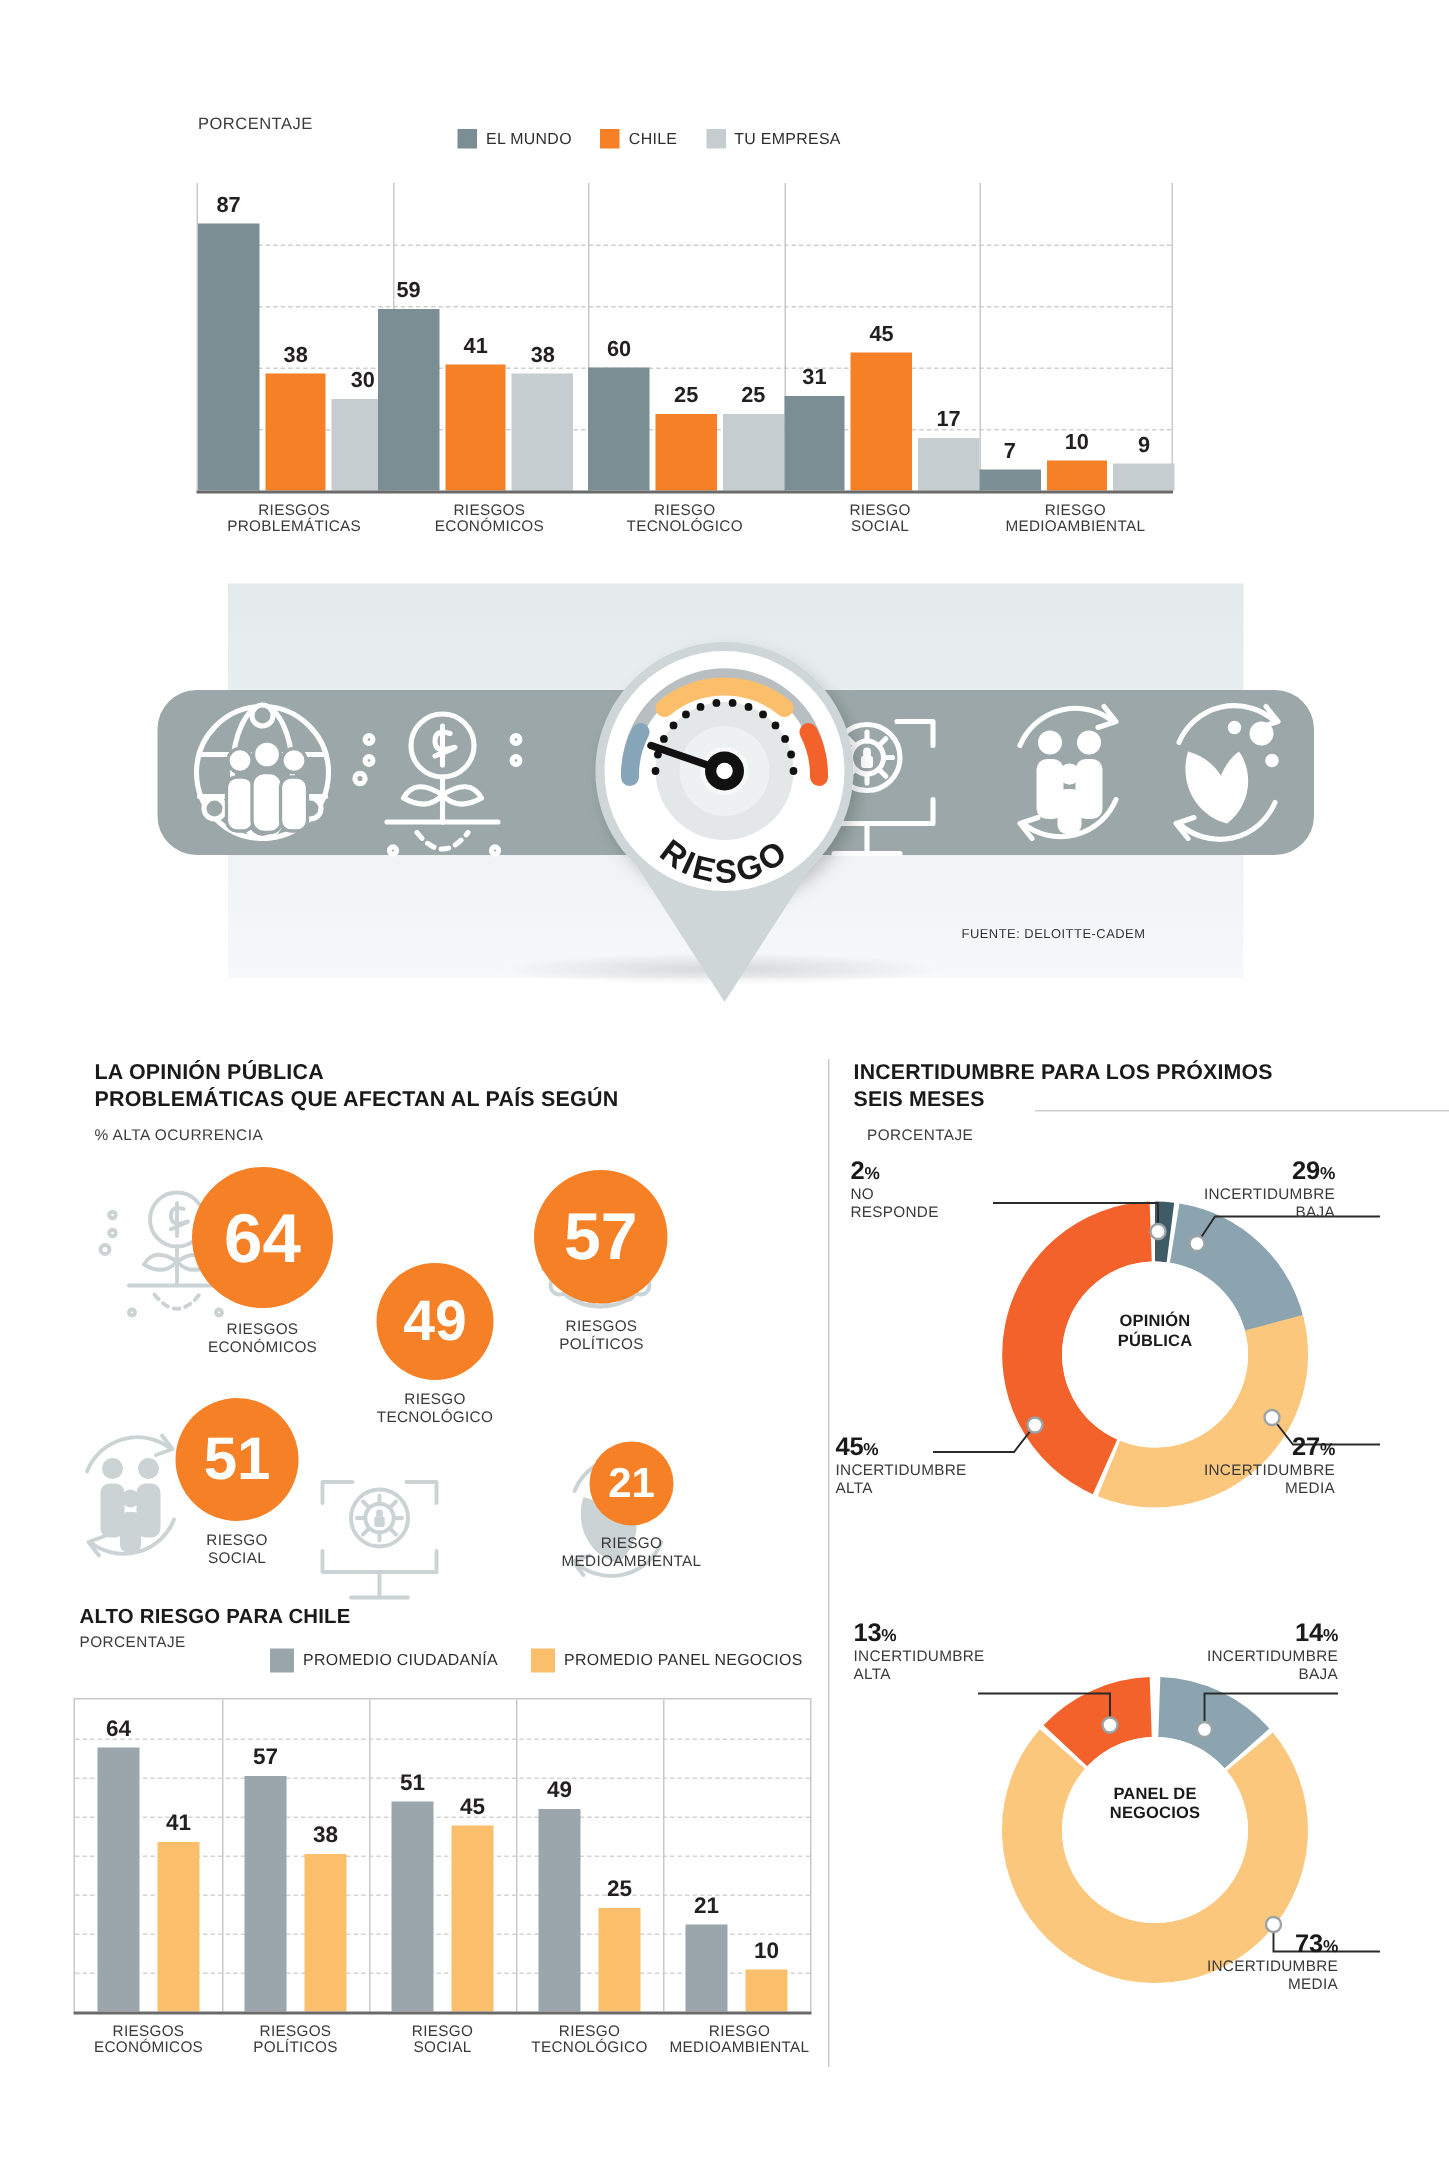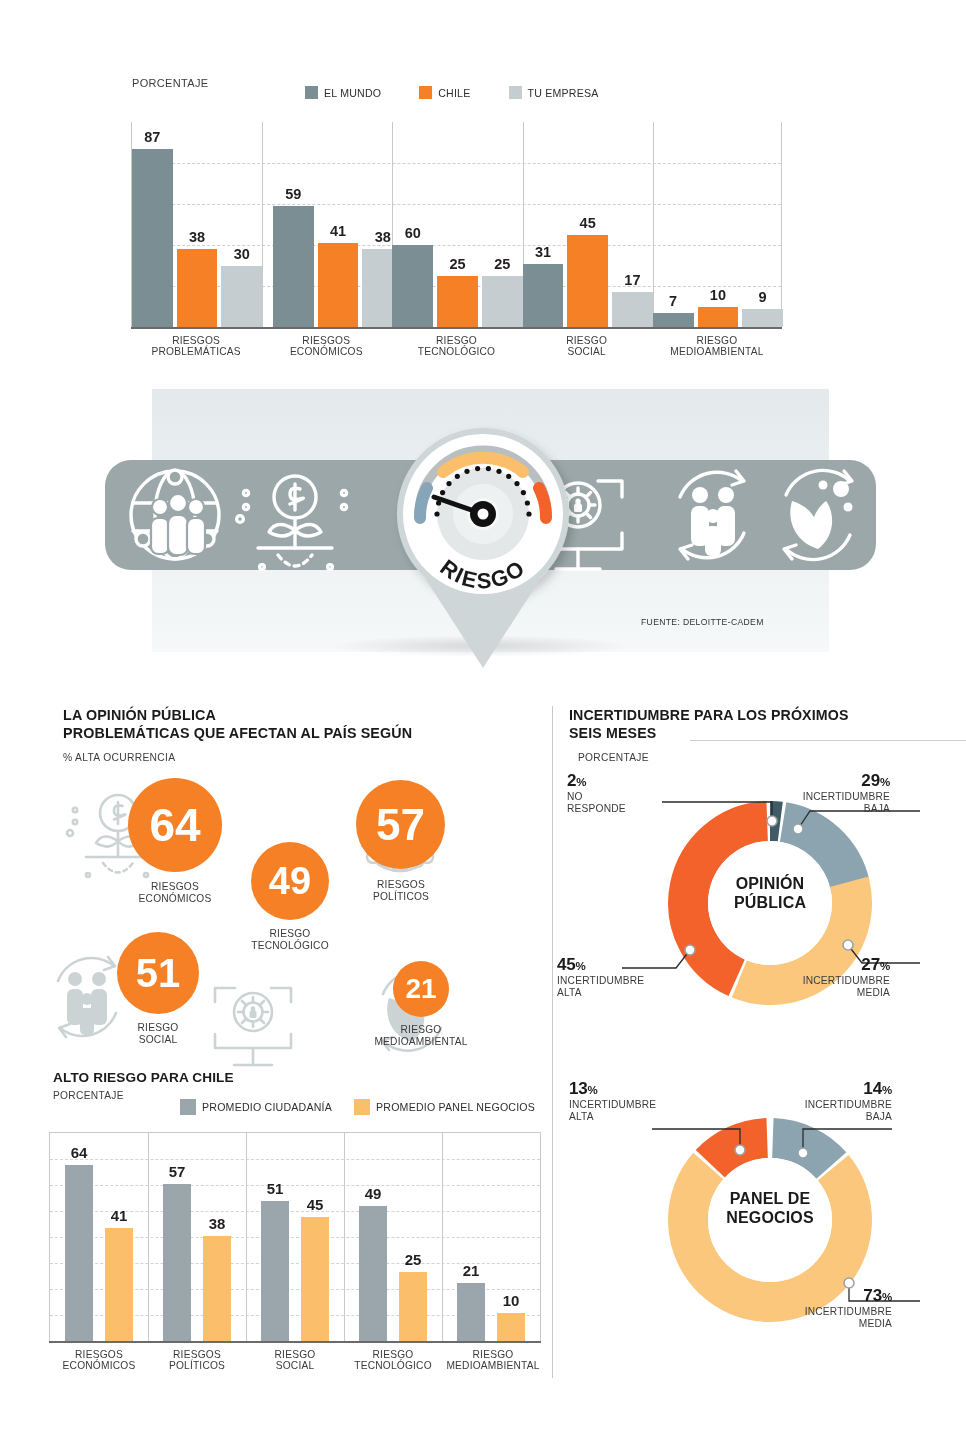--- a/index.html
+++ b/index.html
@@ -9,21 +9,21 @@
 
   
   .h-title { font-weight:bold; letter-spacing:.01em; color:#1a1a1a; }
   .sub { color:#3c3c3c; letter-spacing:.03em; }
   .cat { color:#3a3a3a; text-align:center; line-height:1.12; letter-spacing:.02em; }
 
   
   #sec1 { position:absolute; left:0; top:0; width:966px; height:385px; }
   #s1-title { position:absolute; left:131px; top:47px; font-size:14.6px; }
   #s1-sub   { position:absolute; left:132px; top:77px; font-size:11px; }
-  #s1-legend{ position:absolute; left:305px; top:86px; display:flex; gap:38px; align-items:center; }
+  #s1-legend{ position:absolute; left:305px; top:86px; display:flex; gap:19px; align-items:center; }
   .lg { display:flex; align-items:center; gap:6px; font-size:10.6px; color:#2e2e2e; letter-spacing:.02em; }
   .lg i { width:13px; height:13px; display:block; }
 
   #s1-plot { position:absolute; left:131px; top:122px; width:651px; height:205px;
              border-left:1px solid #c9c9c9; border-right:1px solid #c9c9c9; }
   #s1-plot .gl { position:absolute; left:0; right:0; height:0;
              border-top:1px dashed #cfcfd3; }
   #s1-plot .vsep { position:absolute; top:0; bottom:0; width:0; border-left:1px solid #c9c9c9; }
   #s1-axis { position:absolute; left:131px; top:327px; width:651px; height:2px; background:#6a6a6a; }
   .s1-grp { position:absolute; bottom:0; display:flex; align-items:flex-end; justify-content:center; gap:4px; }
@@ -71,21 +71,21 @@
   .s4-lab { position:absolute; top:1349px; font-size:10.2px; }
 
   
   #s5-title { position:absolute; left:569px; top:707px; font-size:14.2px; line-height:1.25; }
   #s5-hdiv  { position:absolute; left:690px; top:740px; width:276px; height:1px; background:#cfcfcf; }
   #s5-sub   { position:absolute; left:578px; top:752px; font-size:10.2px; }
 
   .d-num { font-weight:bold; font-size:17px; color:#1a1a1a; letter-spacing:-.01em; }
   .d-num .pc { font-size:11.5px; }
   .d-desc{ font-size:10.2px; color:#3a3a3a; line-height:1.18; letter-spacing:.02em; }
-  .d-center { position:absolute; text-align:center; font-weight:bold; font-size:16px;
+  .d-center { position:absolute; text-align:center; font-weight:bold; font-size:11px;
               color:#1a1a1a; line-height:1.18; letter-spacing:.01em; }
   .callout { position:absolute; }
 </style>
 </head>
 <body>
 
 <div class="page">
 
   <div id="sec1">
     <div id="s1-sub" class="sub">PORCENTAJE</div>
@@ -120,21 +120,21 @@
           <span class="v">87</span>
           </div>
         <div class="s1-bar" style="height:77.9px;background:#F58025">
           <span class="v">38</span>
           </div>
         <div class="s1-bar" style="height:61.5px;background:#C5CDD0">
           <span class="v">30</span>
           </div>
       </div>
 
-      <div class="s1-grp" style="left:141px;width:130.2px;height:205px">
+      <div class="s1-grp" style="left:120px;width:130.2px;height:205px">
         <div class="s1-bar" style="height:121px;background:#7A8E93">
           <span class="v">59</span>
           </div>
         <div class="s1-bar" style="height:84.1px;background:#F58025">
           <span class="v">41</span>
           </div>
         <div class="s1-bar" style="height:77.9px;background:#C5CDD0">
           <span class="v">38</span>
           </div>
       </div>

